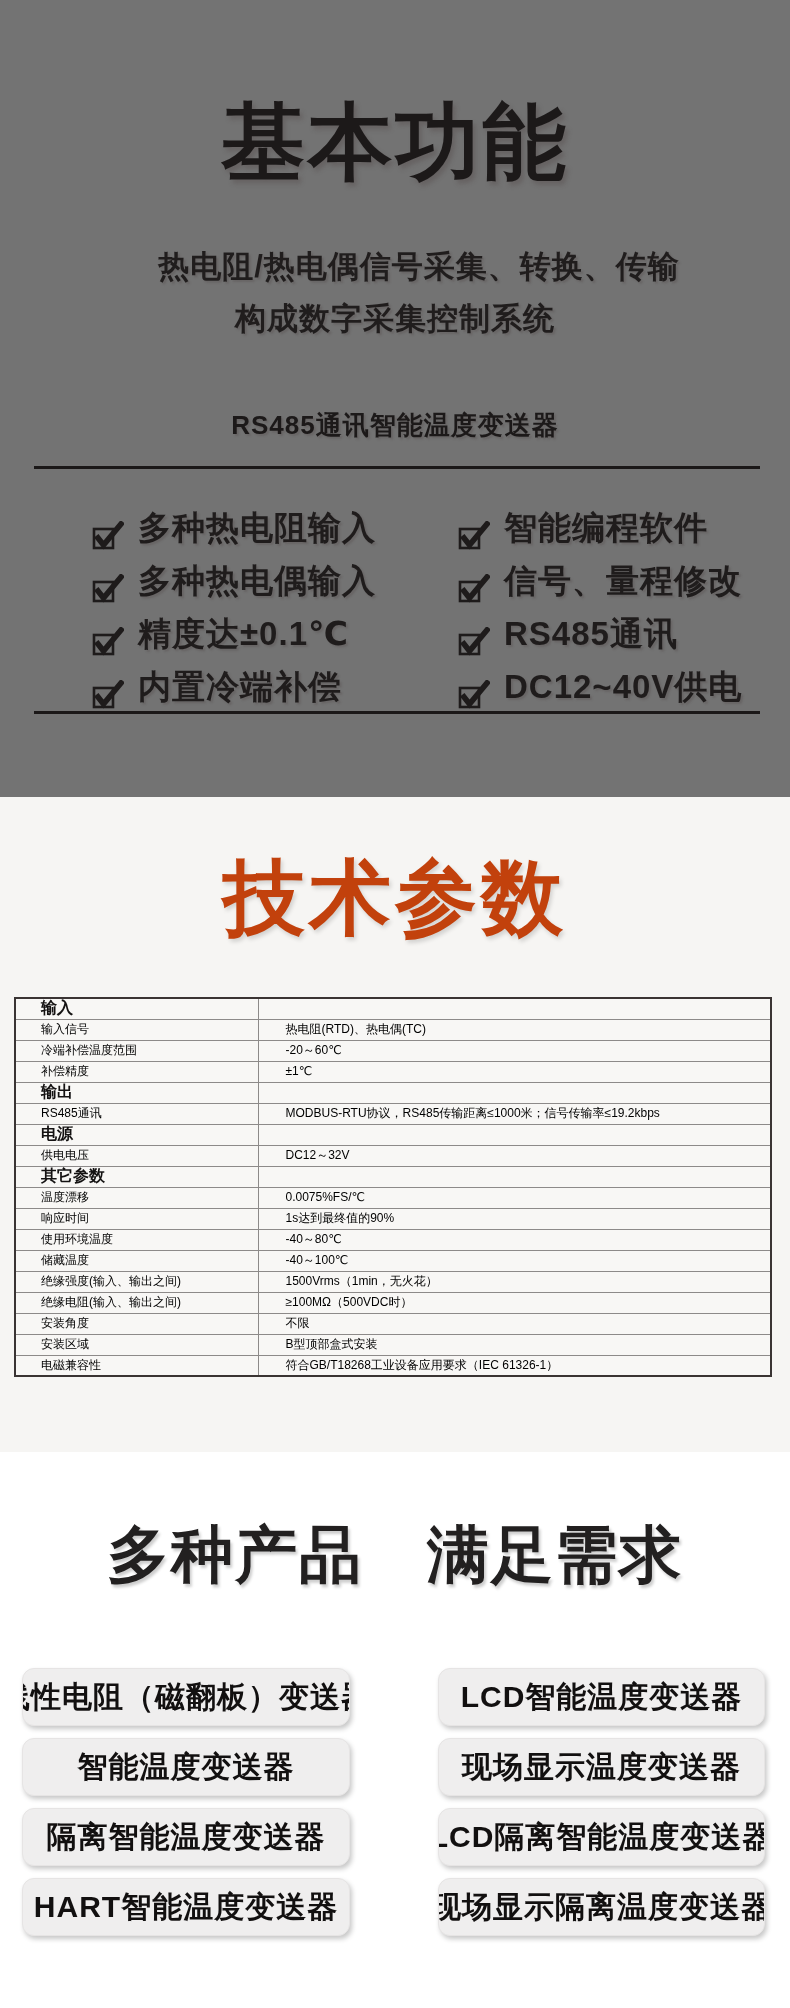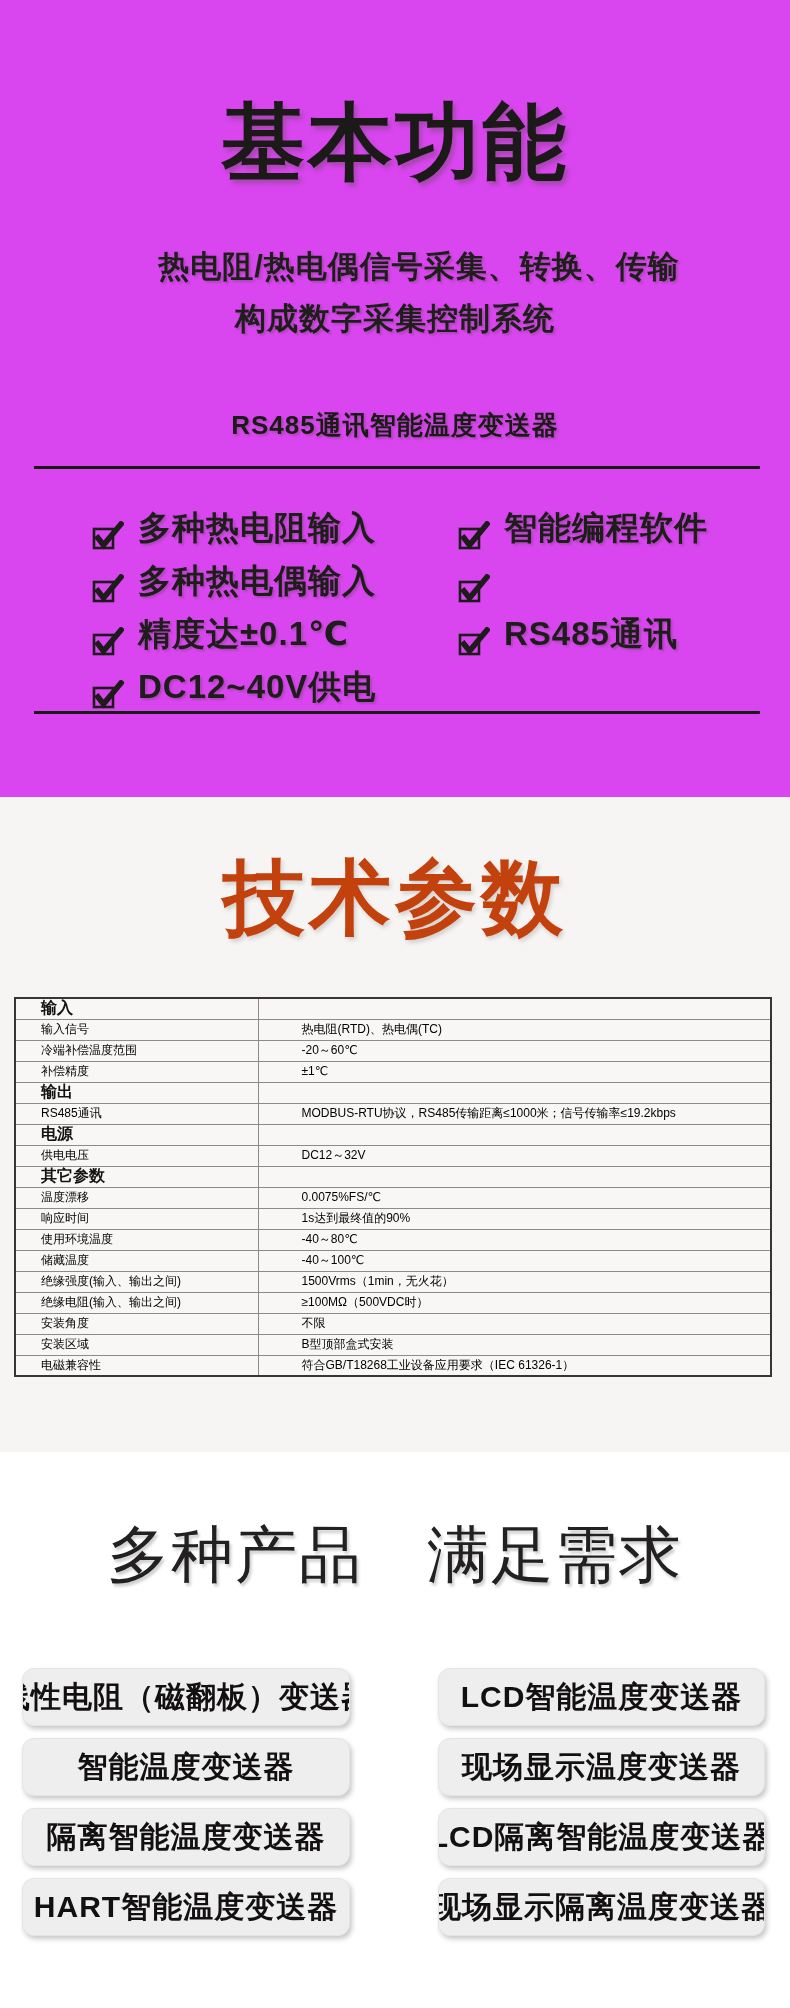--- a/index.html
+++ b/index.html
@@ -1,21 +1,21 @@
 <!DOCTYPE html>
 <html><head>
 <meta charset="utf-8">
 <style>
   * { margin:0; padding:0; box-sizing:border-box; }
   html,body { background:#ffffff; }
   body { font-family:"Liberation Sans","DejaVu Sans",sans-serif; color:#1d1a1a; }
   .page { position:relative; width:790px; height:2008px; overflow:hidden; background:#ffffff; }
 
   
-  .hero { position:absolute; top:0; left:0; width:790px; height:797px; background:#d946ef; }
+  .hero { position:absolute; top:0; left:0; width:790px; height:797px; background:#737373; }
   .hero-title {
     position:absolute; top:100px; left:0; width:100%;
     text-align:center; font-size:84px; font-weight:900; line-height:1;
     letter-spacing:3px; color:#1c1919;
     text-shadow:3px 4px 4px rgba(80,70,70,.35);
   }
   .hero-sub {
     position:absolute; left:0; width:100%; text-align:center;
     font-size:31px; font-weight:700; color:#201d1d; letter-spacing:1px;
     text-shadow:2px 2px 2px rgba(80,70,70,.3);
@@ -53,28 +53,28 @@
   .spec-table {
     position:absolute; top:200px; left:14px; width:756px;
     border-collapse:collapse; table-layout:fixed;
     border:2px solid #3a3433; background:#f8f7f5;
   }
   .spec-table td {
     border:1px solid #8d8a89; height:21px; font-size:12px; color:#000000;
     white-space:nowrap; overflow:hidden; vertical-align:middle; line-height:1.05;
   }
   .spec-table td.c-label { width:243px; padding-left:25px; }
-  .spec-table td.c-value { width:513px; padding-left:43px; }
+  .spec-table td.c-value { width:513px; padding-left:27px; }
   .spec-table tr.header-row td.c-label { font-weight:700; font-size:16px; color:#141212;margin-left:29px; }
 
   
   .products { position:absolute; top:1452px; left:0; width:790px; height:556px; background:#ffffff; }
   .products-title {
     position:absolute; top:72px; left:0; width:100%; text-align:center;
-    font-size:62px; font-weight:400; line-height:1; letter-spacing:2px; color:#222020;
+    font-size:62px; font-weight:700; line-height:1; letter-spacing:2px; color:#222020;
     text-shadow:2px 3px 3px rgba(0,0,0,.2);
   }
   .product-grid {
     position:absolute; top:216px; left:22px; width:743px;
     display:grid; grid-template-columns:328px 327px; column-gap:88px; row-gap:12px;
     grid-auto-rows:58px;
   }
   .product-btn {
     display:flex; align-items:center; justify-content:center;
     background:#efeeee; border-radius:12px; border:1px solid #e6e4e4;
@@ -127,20 +127,21 @@
           <span class="ftext">多种热电偶输入</span>
         </div>
 
         <div class="feature">
           <span class="cbx">
             <svg width="32" height="30" viewBox="0 0 32 30">
               <rect x="2" y="8" width="19" height="19" fill="none" stroke="#1e1b1b" stroke-width="2.6"></rect>
               <path d="M6 17 L11.5 24 L29 3" fill="none" stroke="#1e1b1b" stroke-width="5.6" stroke-linecap="square"></path>
             </svg>
           </span>
+          <span class="ftext">信号、量程修改</span>
         </div>
 
         <div class="feature">
           <span class="cbx">
             <svg width="32" height="30" viewBox="0 0 32 30">
               <rect x="2" y="8" width="19" height="19" fill="none" stroke="#1e1b1b" stroke-width="2.6"></rect>
               <path d="M6 17 L11.5 24 L29 3" fill="none" stroke="#1e1b1b" stroke-width="5.6" stroke-linecap="square"></path>
             </svg>
           </span>
           <span class="ftext">精度达±0.1℃</span>
@@ -149,20 +150,29 @@
         <div class="feature">
           <span class="cbx">
             <svg width="32" height="30" viewBox="0 0 32 30">
               <rect x="2" y="8" width="19" height="19" fill="none" stroke="#1e1b1b" stroke-width="2.6"></rect>
               <path d="M6 17 L11.5 24 L29 3" fill="none" stroke="#1e1b1b" stroke-width="5.6" stroke-linecap="square"></path>
             </svg>
           </span>
           <span class="ftext">RS485通讯</span>
         </div>
 
+        <div class="feature">
+          <span class="cbx">
+            <svg width="32" height="30" viewBox="0 0 32 30">
+              <rect x="2" y="8" width="19" height="19" fill="none" stroke="#1e1b1b" stroke-width="2.6"></rect>
+              <path d="M6 17 L11.5 24 L29 3" fill="none" stroke="#1e1b1b" stroke-width="5.6" stroke-linecap="square"></path>
+            </svg>
+          </span>
+          <span class="ftext">内置冷端补偿</span>
+        </div>
 
         <div class="feature">
           <span class="cbx">
             <svg width="32" height="30" viewBox="0 0 32 30">
               <rect x="2" y="8" width="19" height="19" fill="none" stroke="#1e1b1b" stroke-width="2.6"></rect>
               <path d="M6 17 L11.5 24 L29 3" fill="none" stroke="#1e1b1b" stroke-width="5.6" stroke-linecap="square"></path>
             </svg>
           </span>
           <span class="ftext">DC12~40V供电</span>
         </div>

